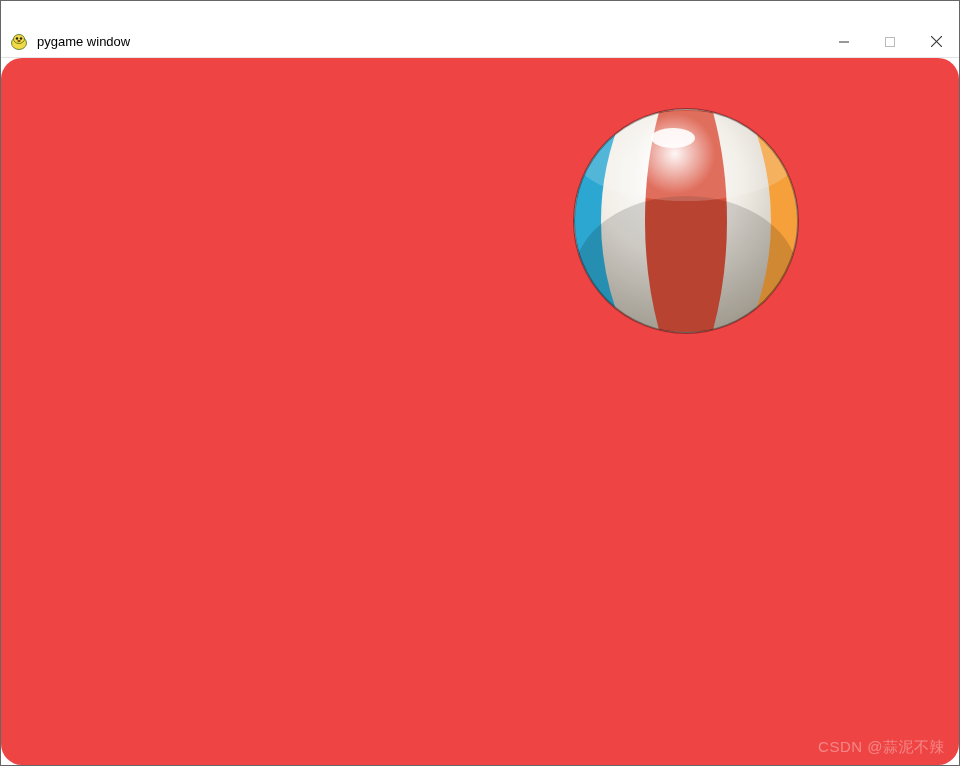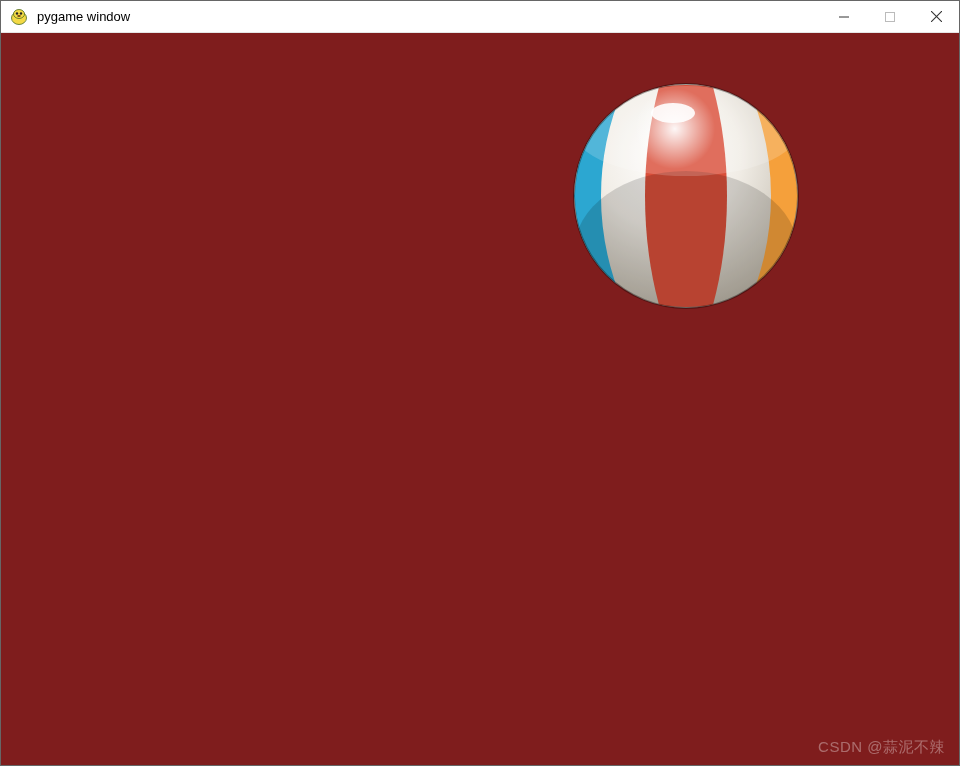--- a/index.html
+++ b/index.html
@@ -25,20 +25,21 @@
       position: relative;
     }
     .titlebar {
       height: 32px;
       background: #fff;
       display: flex;
       align-items: center;
       padding-left: 8px;
       border-bottom: 1px solid #e5e5e5;
       flex-shrink: 0;
+      margin-top: 25px;
     }
     .titlebar .app-icon {
       width: 20px;
       height: 20px;
       margin-right: 8px;
       display: flex;
       align-items: center;
       justify-content: center;
     }
     .titlebar .title-text {
@@ -57,23 +58,24 @@
       align-items: center;
       justify-content: center;
       color: #333;
       font-size: 14px;
     }
     .titlebar .ctrl-btn.disabled {
       color: #bbb;
     }
     .client-area {
       flex: 1;
-      background: #7f1d1d;
+      background: #ef4444;
       position: relative;
       overflow: hidden;
+      border-radius: 21px;
     }
     .beachball {
       position: absolute;
       left: 570px;
       top: 48px;
       width: 230px;
       height: 230px;
     }
     .watermark {
       position: absolute;

